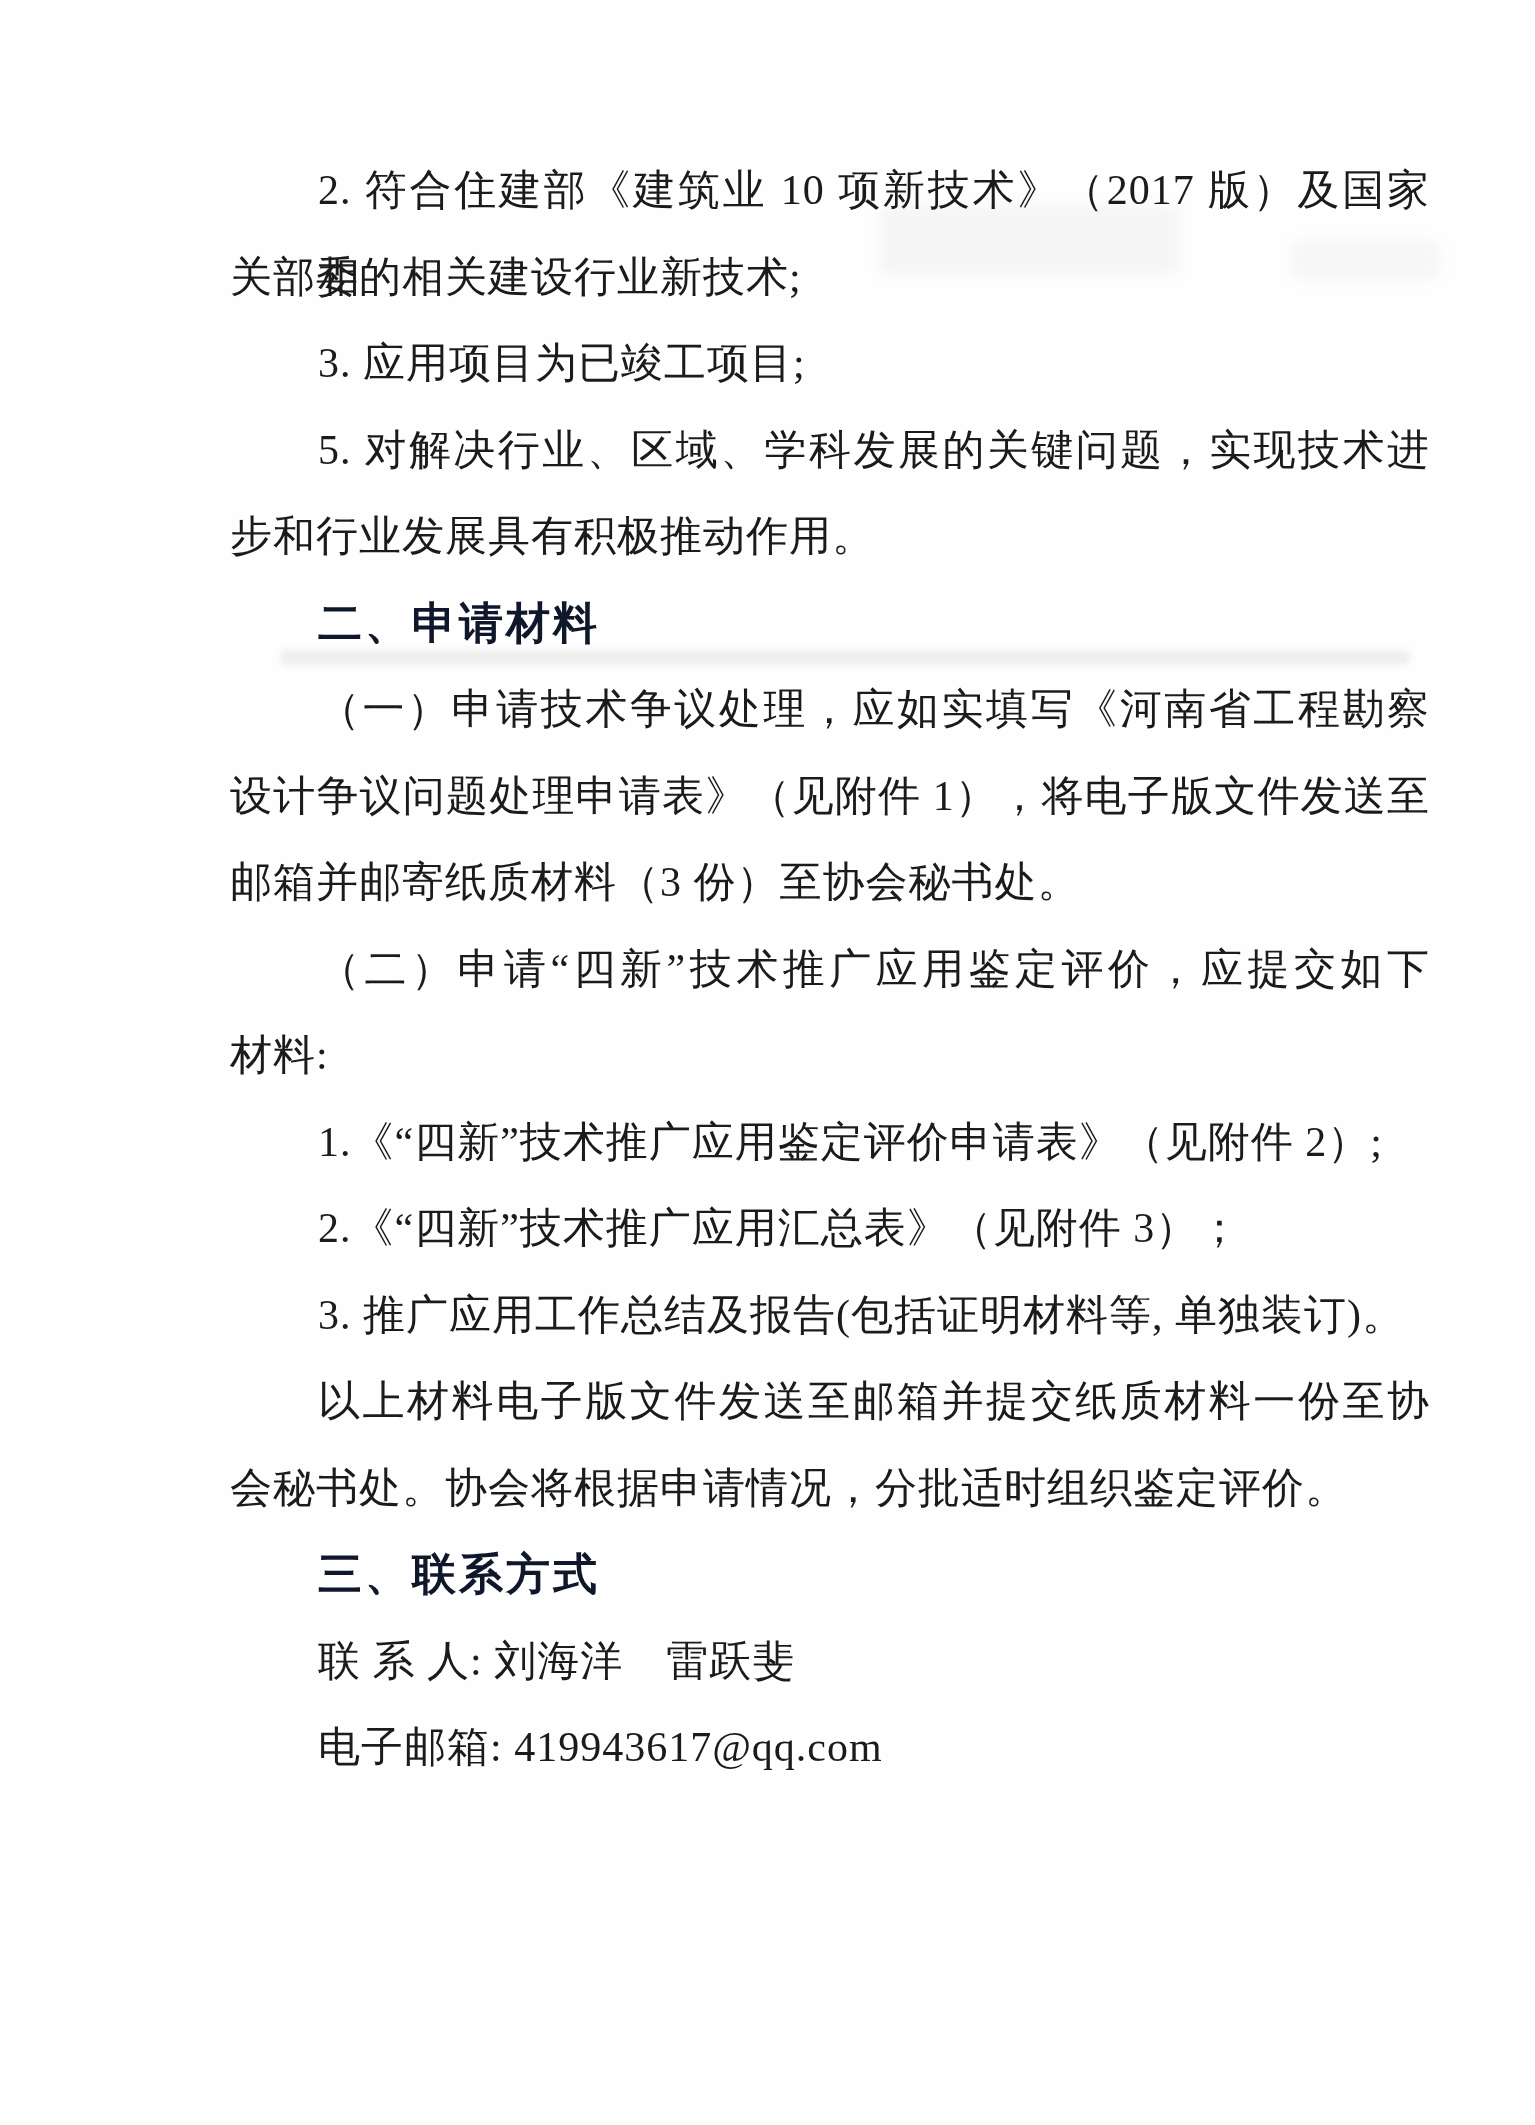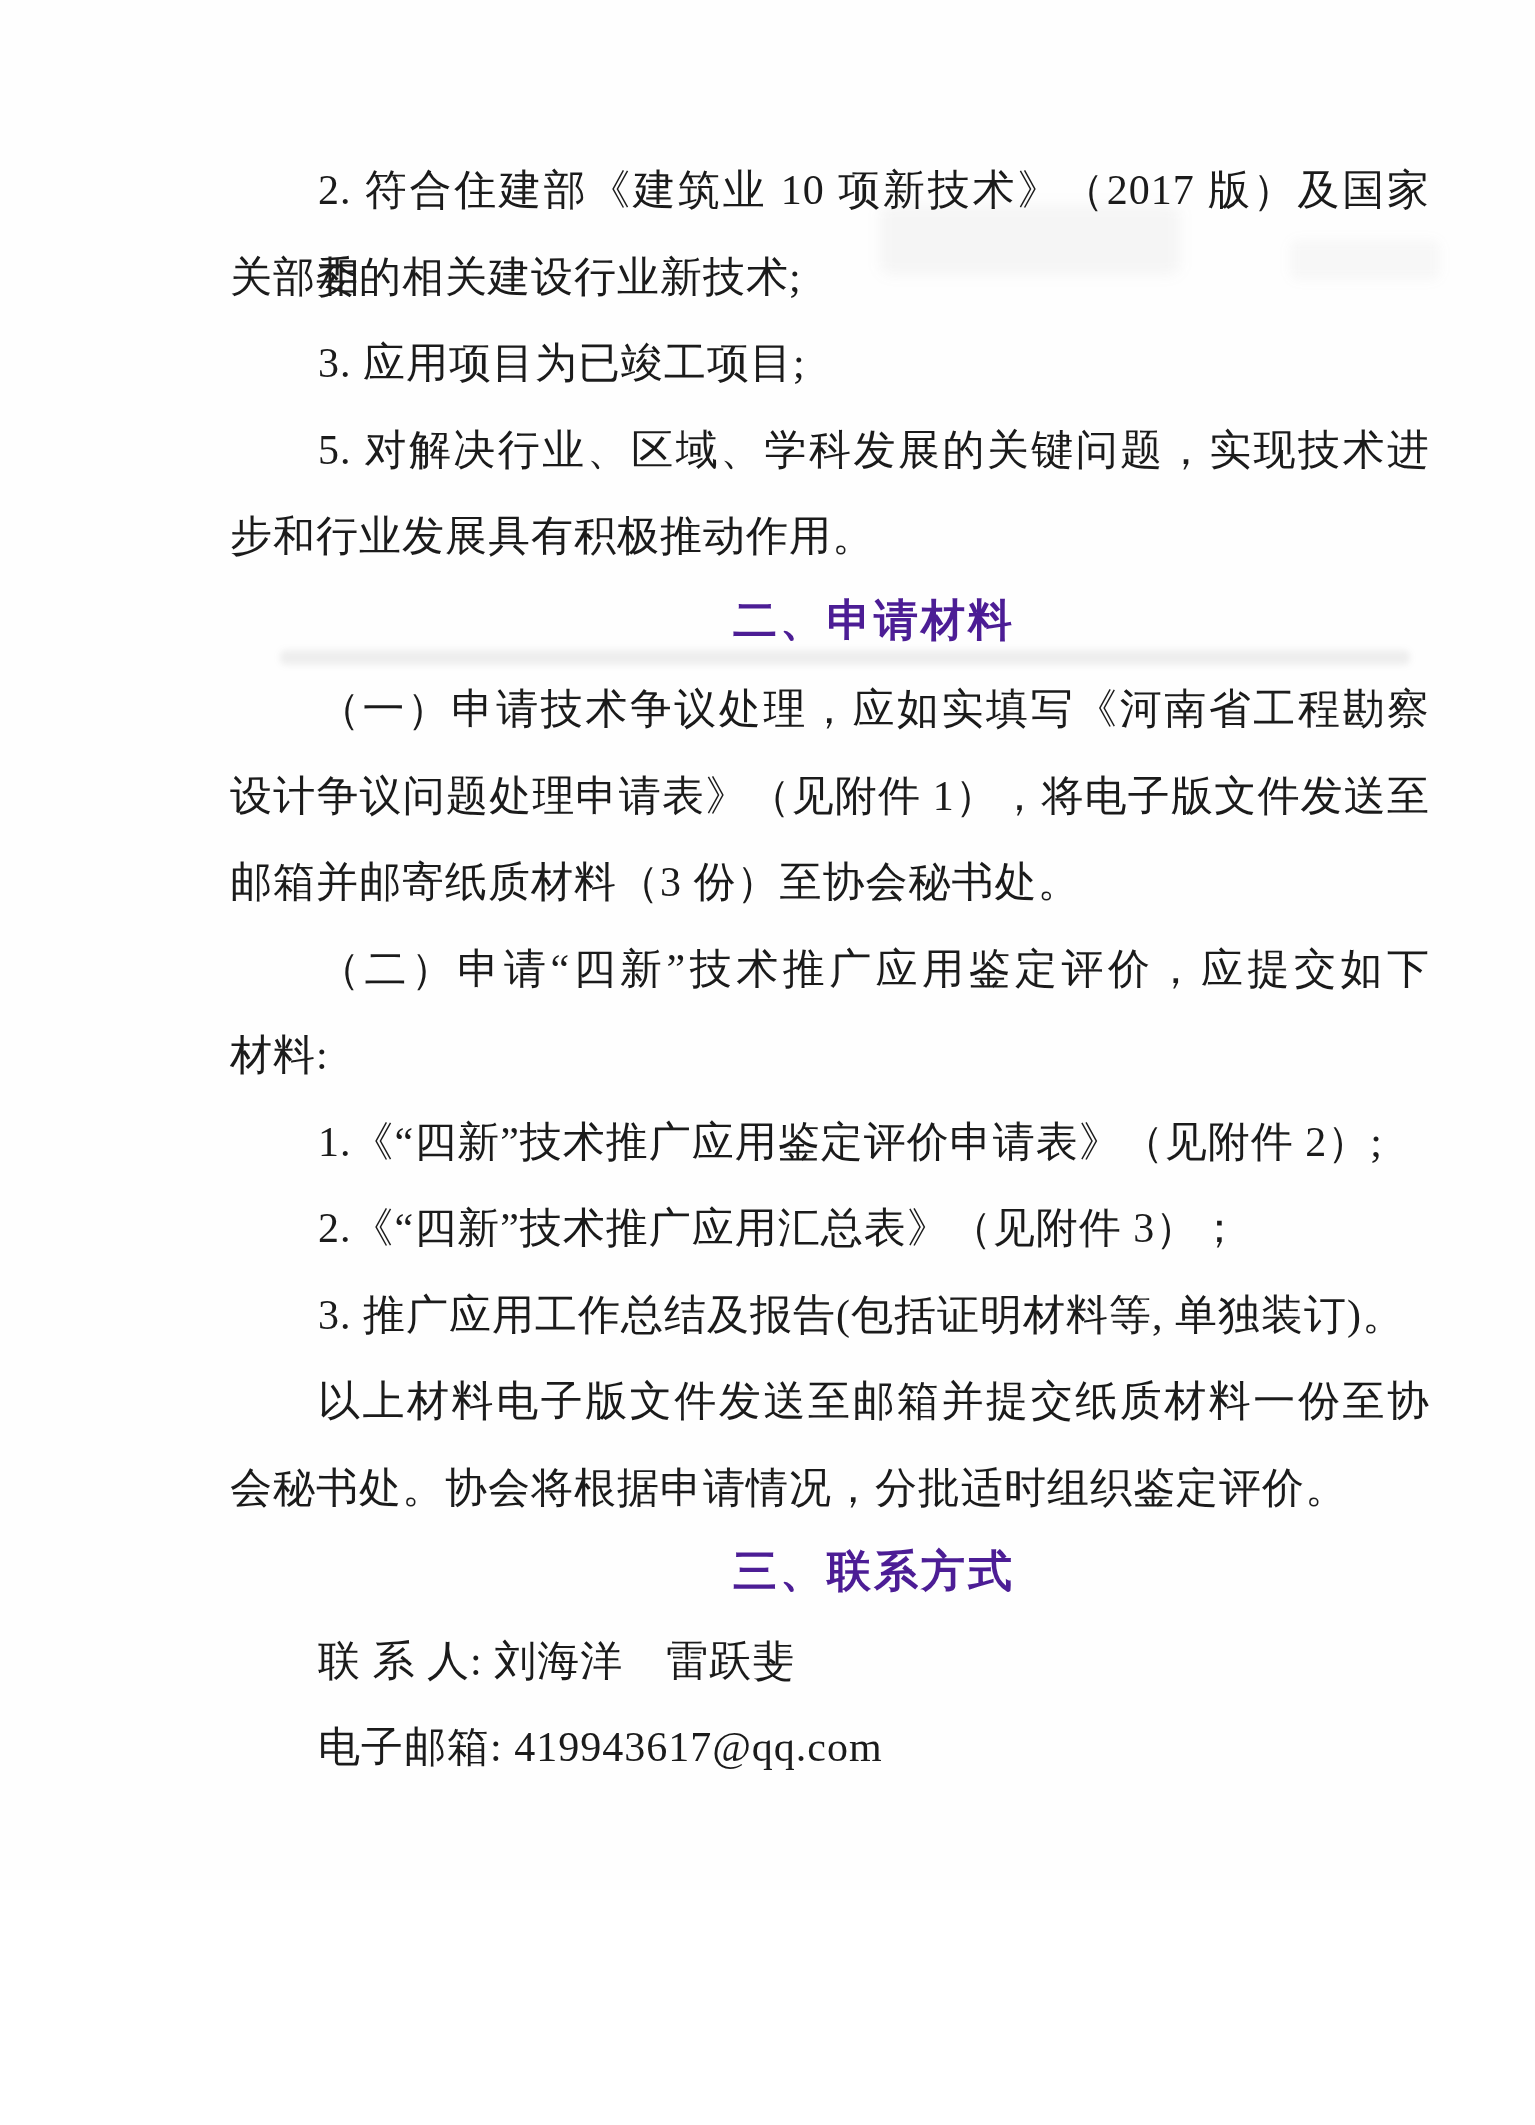--- a/index.html
+++ b/index.html
@@ -29,26 +29,25 @@
     letter-spacing: 1px;
     white-space: nowrap;
   }
   .indent { padding-left: 88px; }
   .justify {
     white-space: normal;
     text-align: justify;
     text-align-last: justify;
   }
   .heading {
-    font-family: Liberation Mono, monospace;
+    font-family: Liberation Sans, sans-serif;
     font-weight: bold;
     font-size: 44px;
     letter-spacing: 3px;
-    color: #4c1d95;
-    text-align: center;
+    color: #0f172a;
   }
   .footer {
     position: absolute;
     left: 220px;
     top: 2008px;
     height: 56px;
     line-height: 56px;
     font-size: 42px;
     letter-spacing: 12px;
     color: #2a2a2a;

